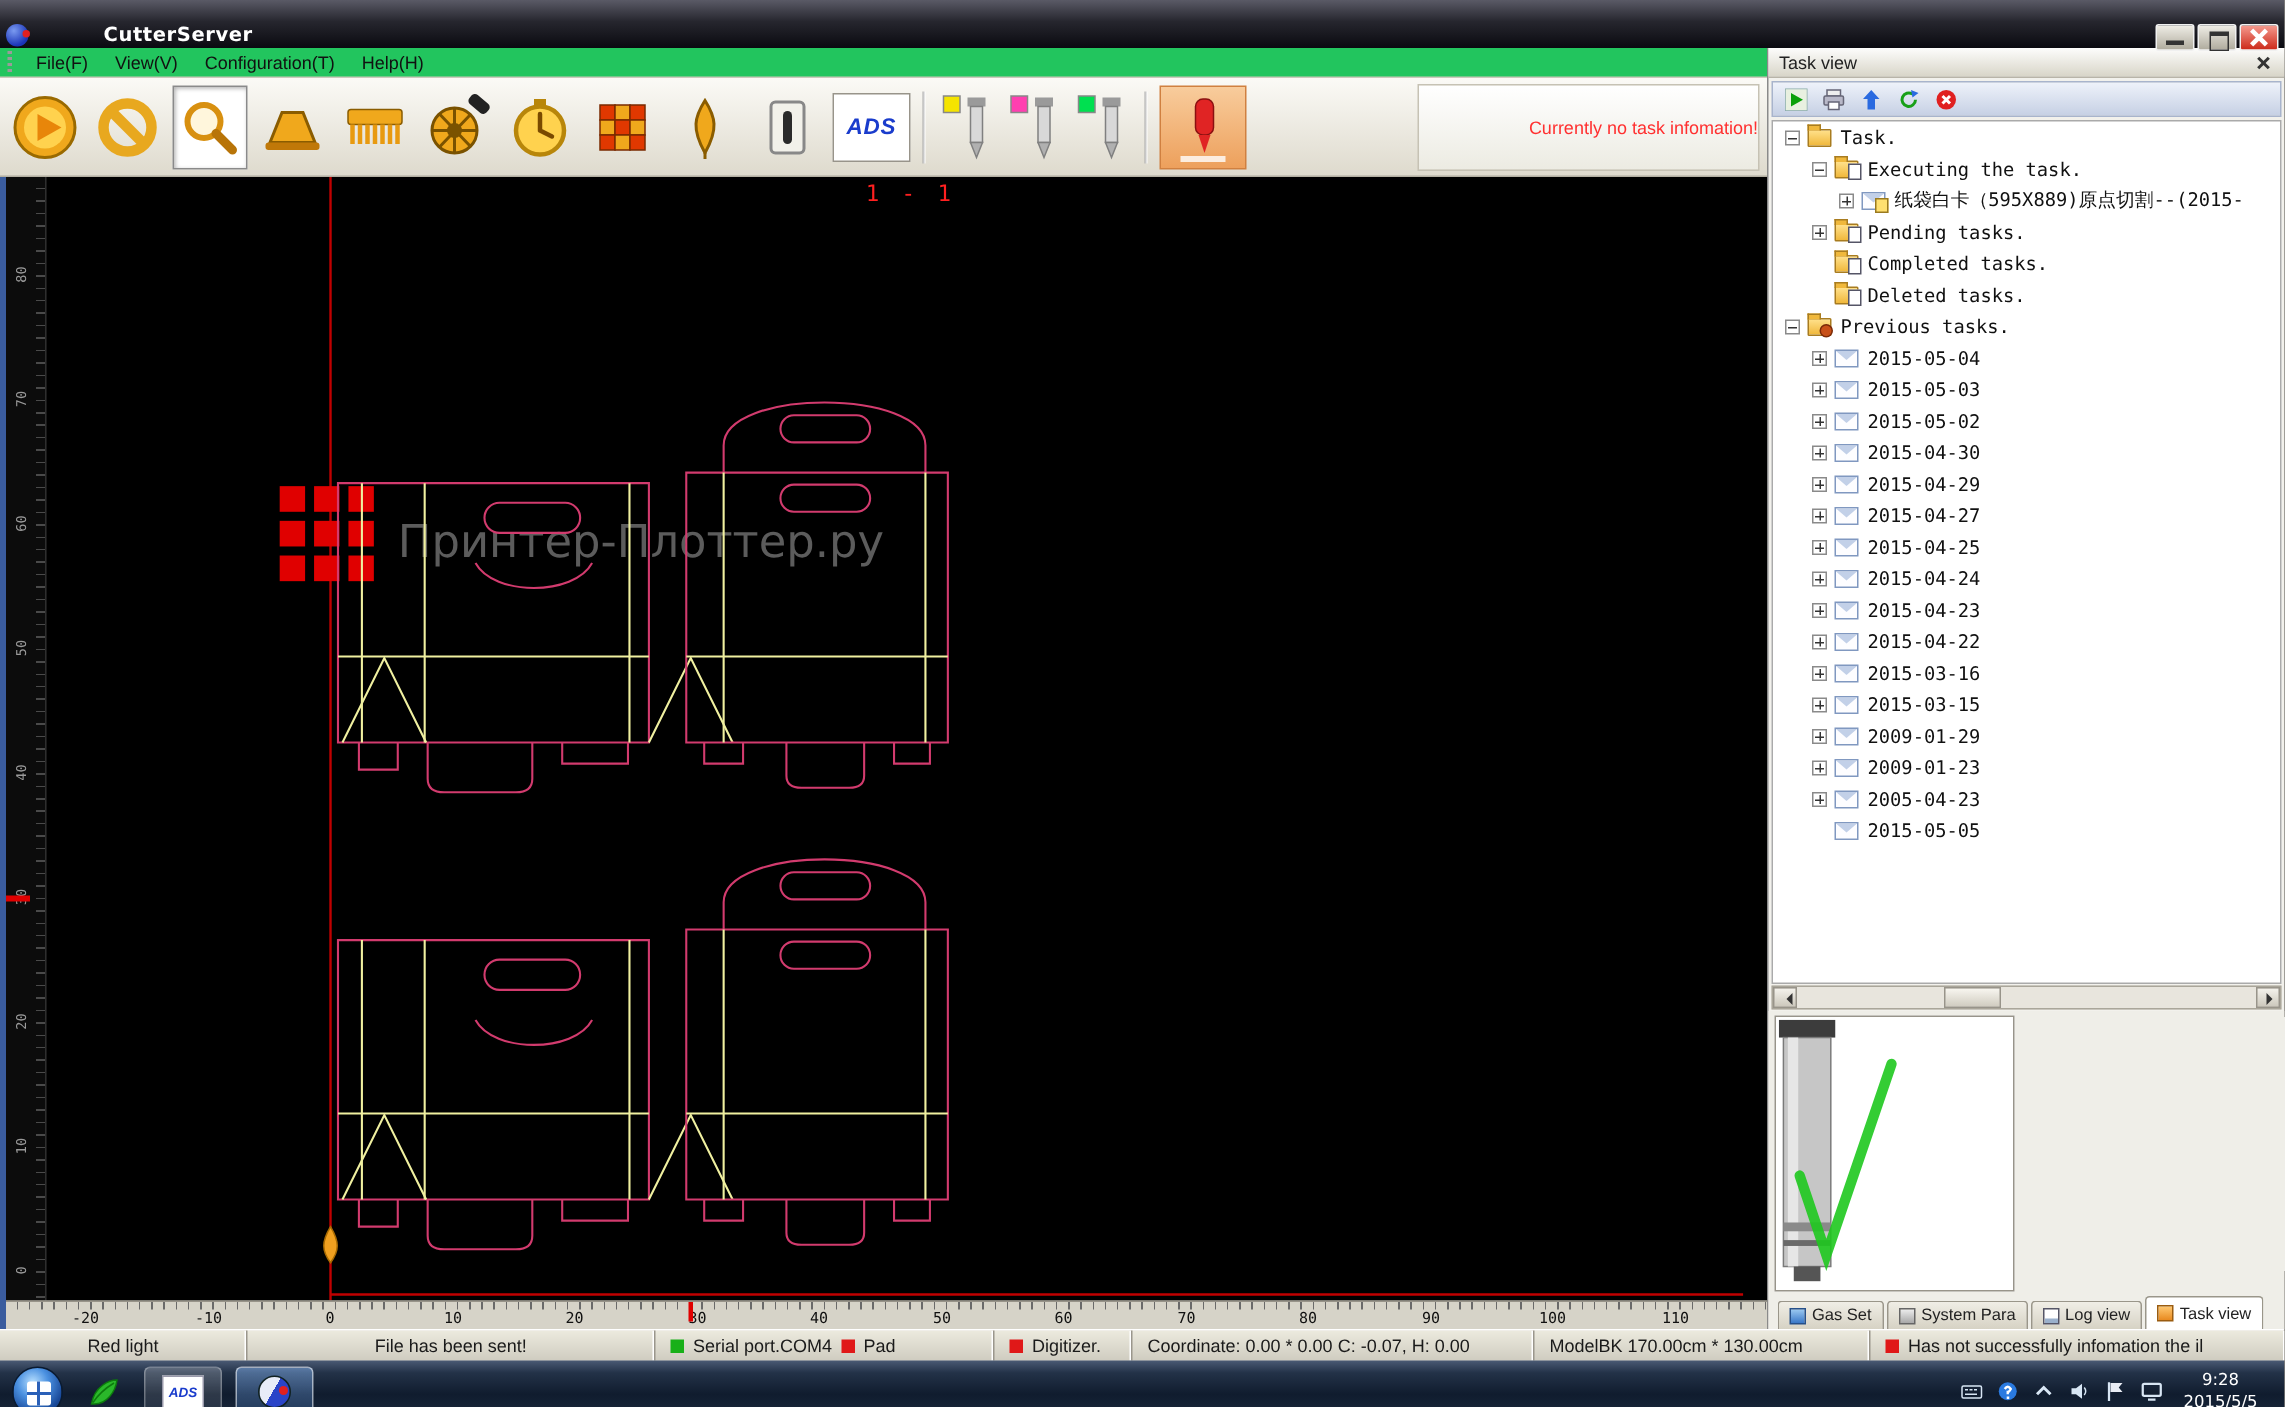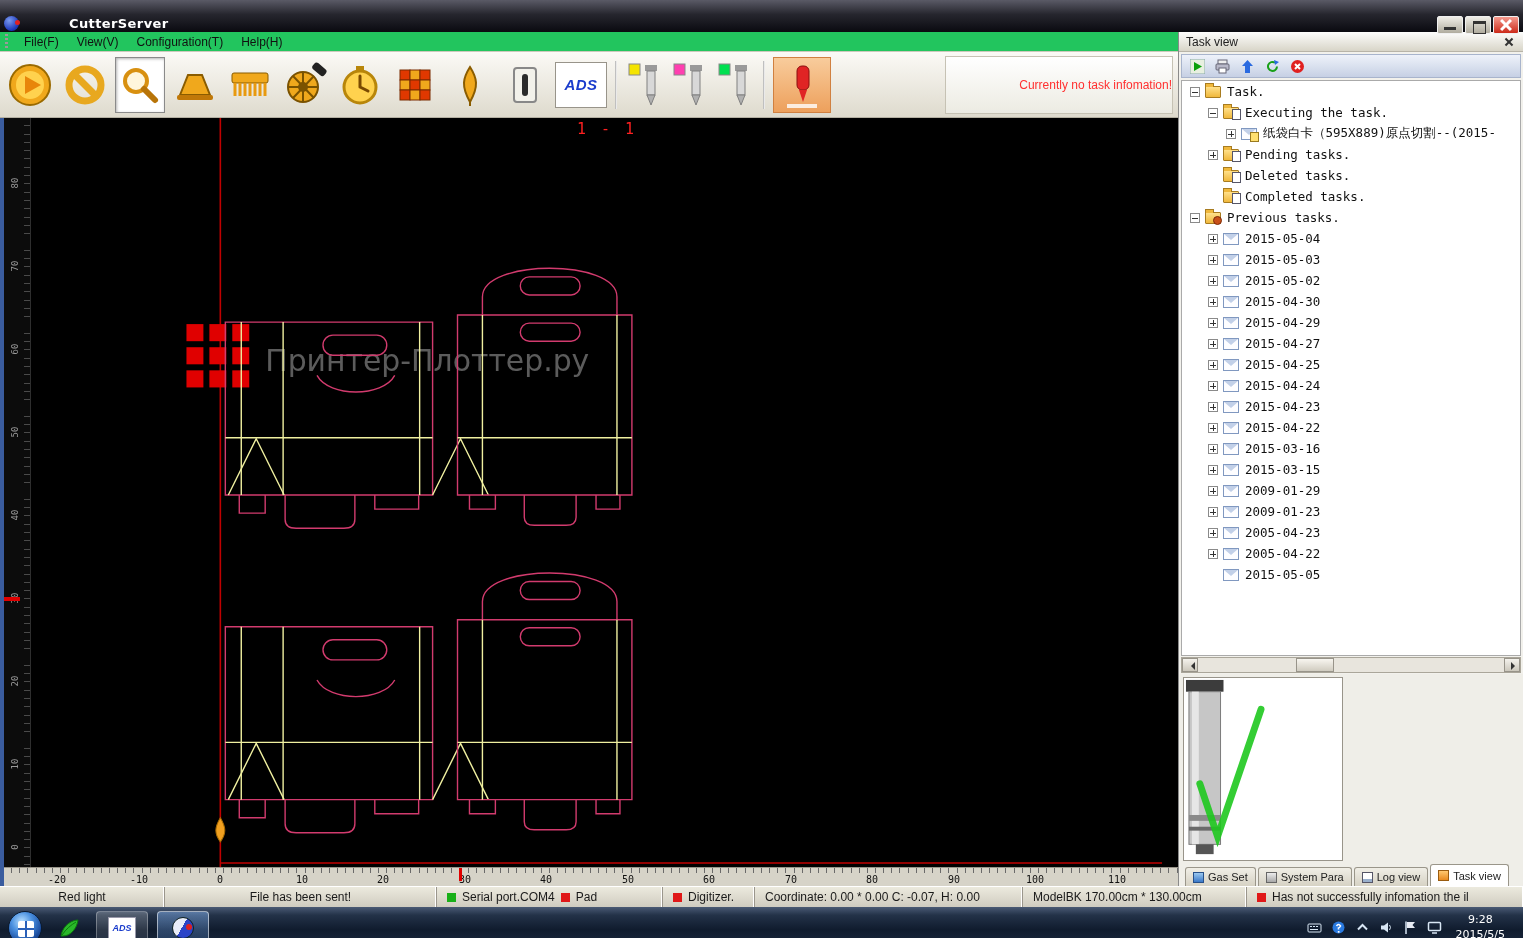--- a/index.html
+++ b/index.html
@@ -408,26 +408,26 @@
           <span class="tlabel">纸袋白卡（595X889)原点切割--(2015-</span>
         </div>
         <div class="trow lvl1">
           <span class="exp plus"></span>
           <span class="ic ic-folder ic-task"></span>
           <span class="tlabel">Pending tasks.</span>
         </div>
         <div class="trow lvl1">
           <span class="exp none"></span>
           <span class="ic ic-folder ic-task"></span>
-          <span class="tlabel">Deleted tasks.</span>
+          <span class="tlabel">Completed tasks.</span>
         </div>
         <div class="trow lvl1">
           <span class="exp none"></span>
           <span class="ic ic-folder ic-task"></span>
-          <span class="tlabel">Completed tasks.</span>
+          <span class="tlabel">Deleted tasks.</span>
         </div>
         <div class="trow lvl0">
           <span class="exp minus"></span>
           <span class="ic ic-folder ic-prev"></span>
           <span class="tlabel">Previous tasks.</span>
         </div>
         <div class="trow lvl1">
             <span class="exp plus"></span>
             <span class="ic ic-mail"></span>
             <span class="tlabel">2015-05-04</span>
@@ -494,25 +494,20 @@
           </div>
         <div class="trow lvl1">
             <span class="exp plus"></span>
             <span class="ic ic-mail"></span>
             <span class="tlabel">2009-01-23</span>
           </div>
         <div class="trow lvl1">
             <span class="exp plus"></span>
             <span class="ic ic-mail"></span>
             <span class="tlabel">2005-04-23</span>
-          </div>
-        <div class="trow lvl1">
-            <span class="exp plus"></span>
-            <span class="ic ic-mail"></span>
-            <span class="tlabel">2005-04-22</span>
           </div>
         <div class="trow lvl1">
             <span class="exp none"></span>
             <span class="ic ic-mail"></span>
             <span class="tlabel">2015-05-05</span>
           </div>
       </div>
 
       <div class="tp-hscroll">
         <span class="sb-btn left"></span>

